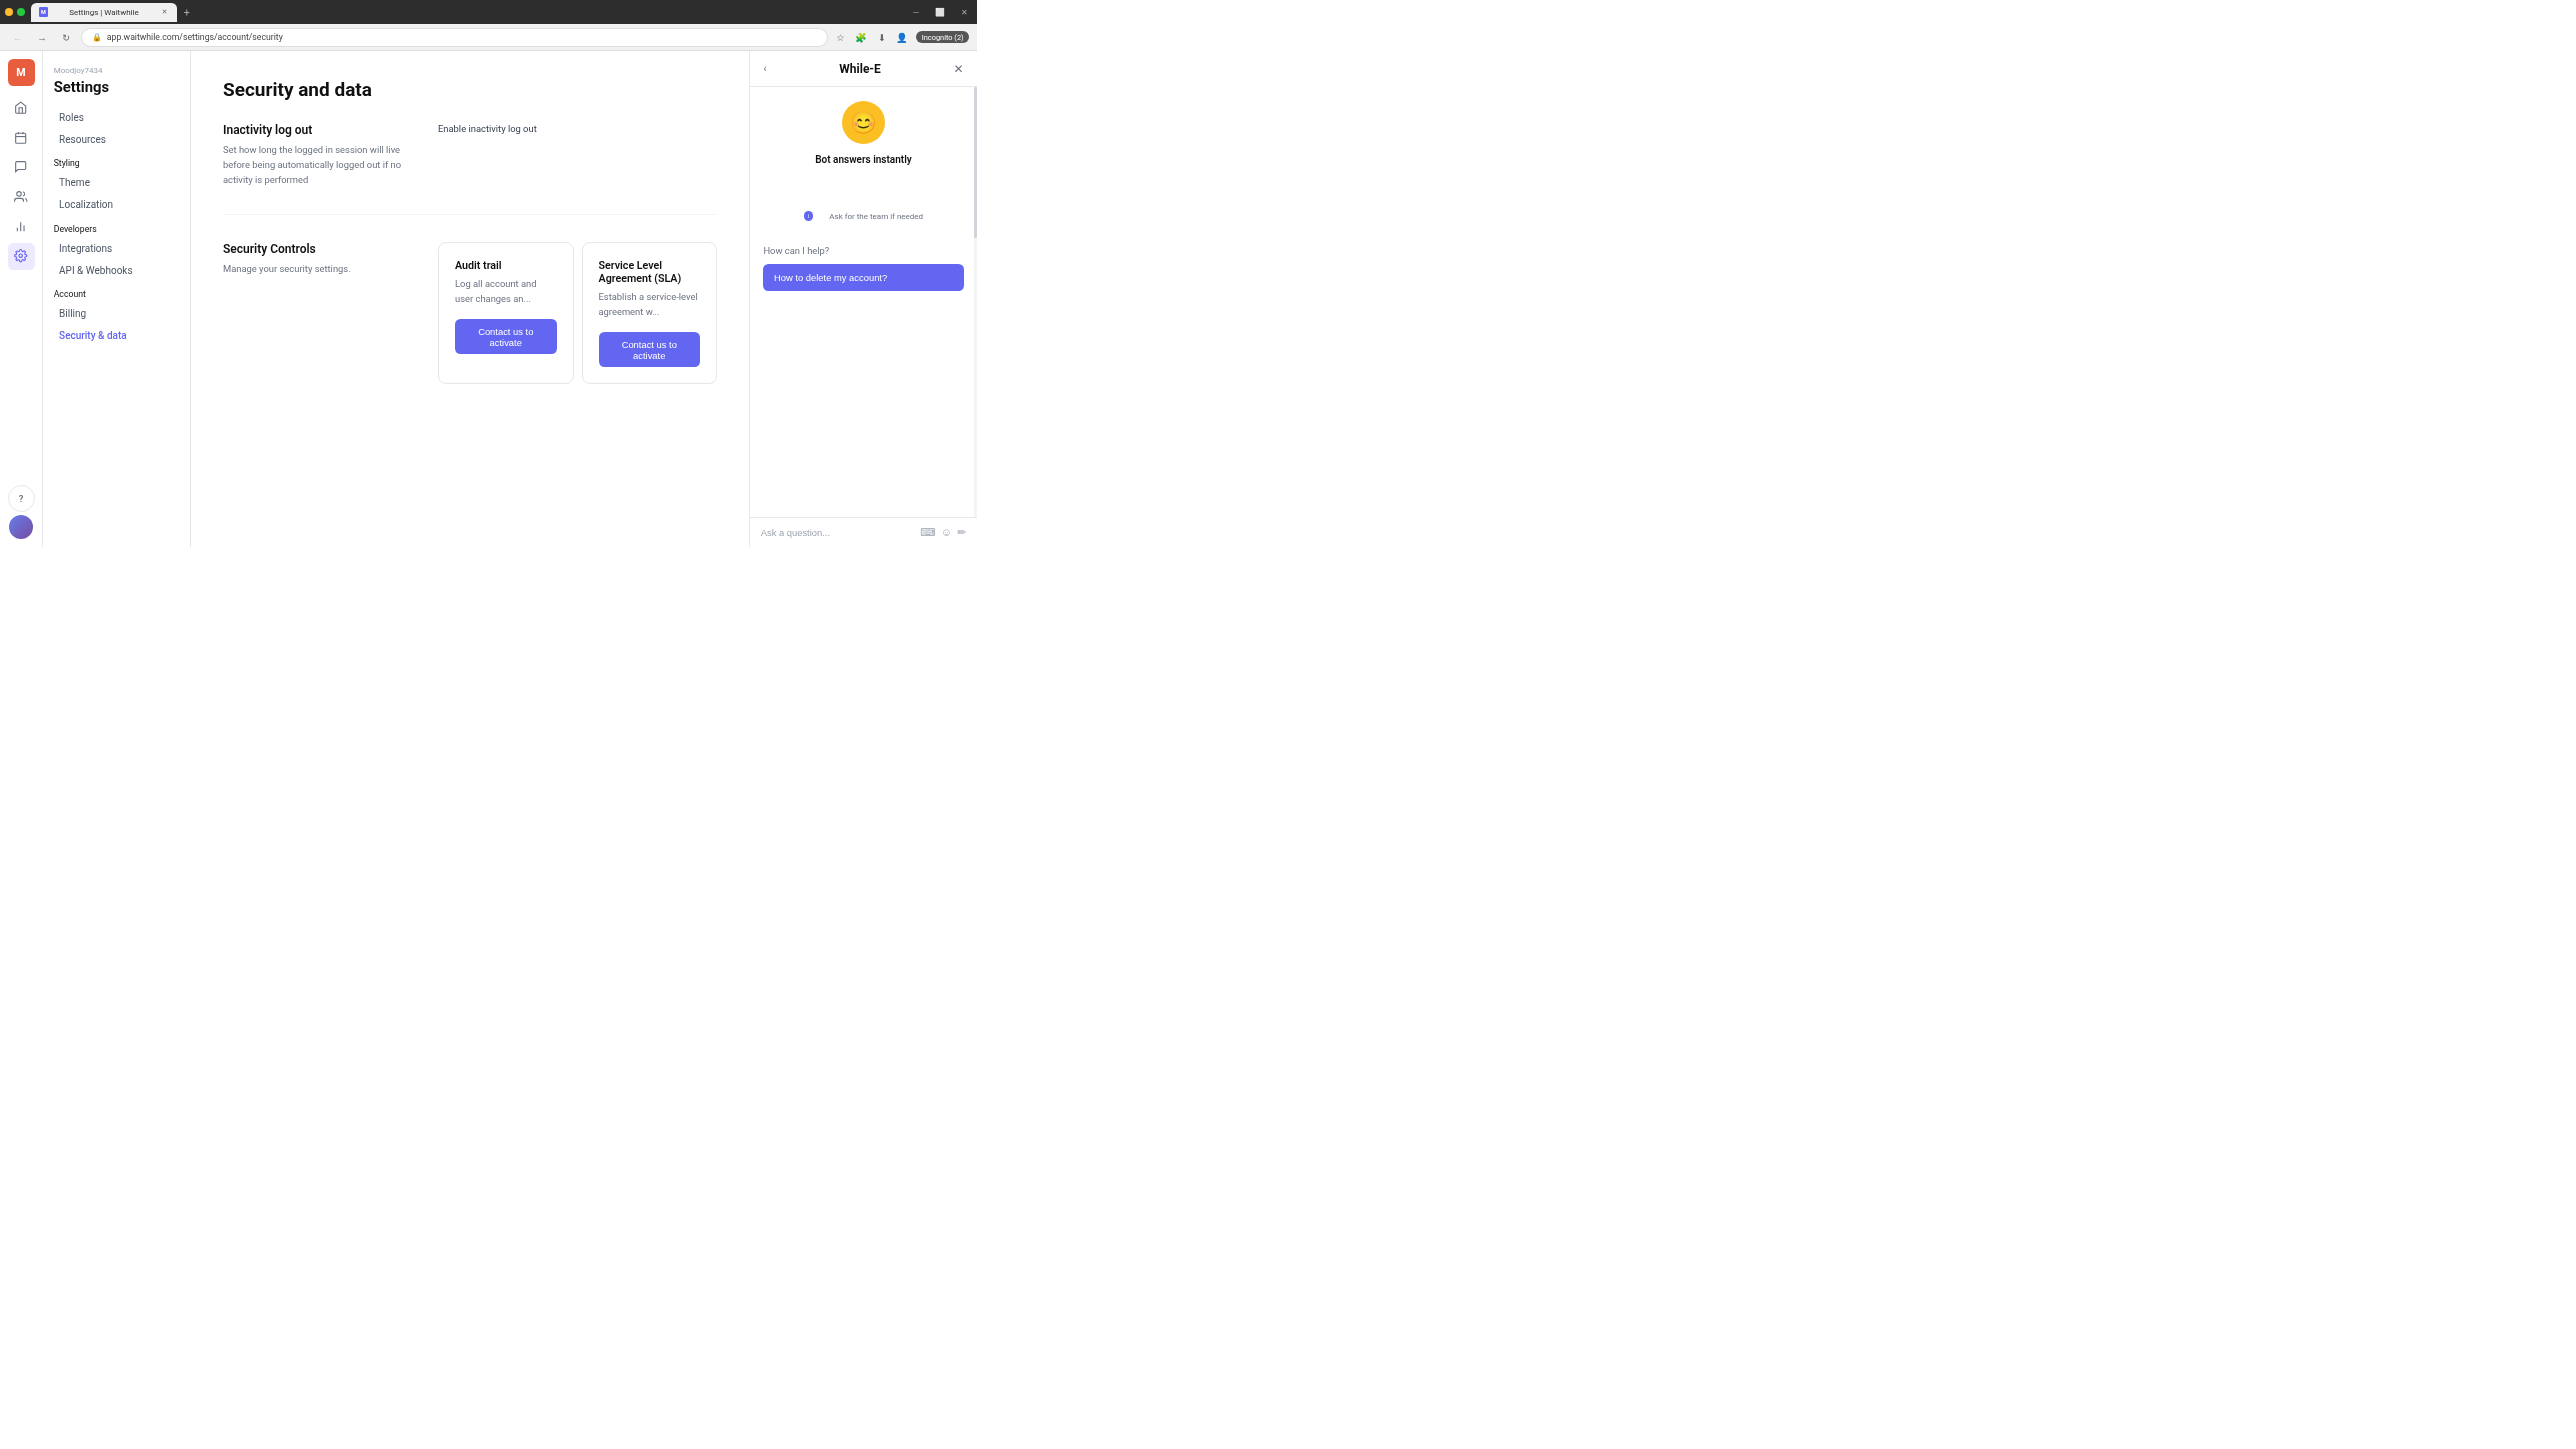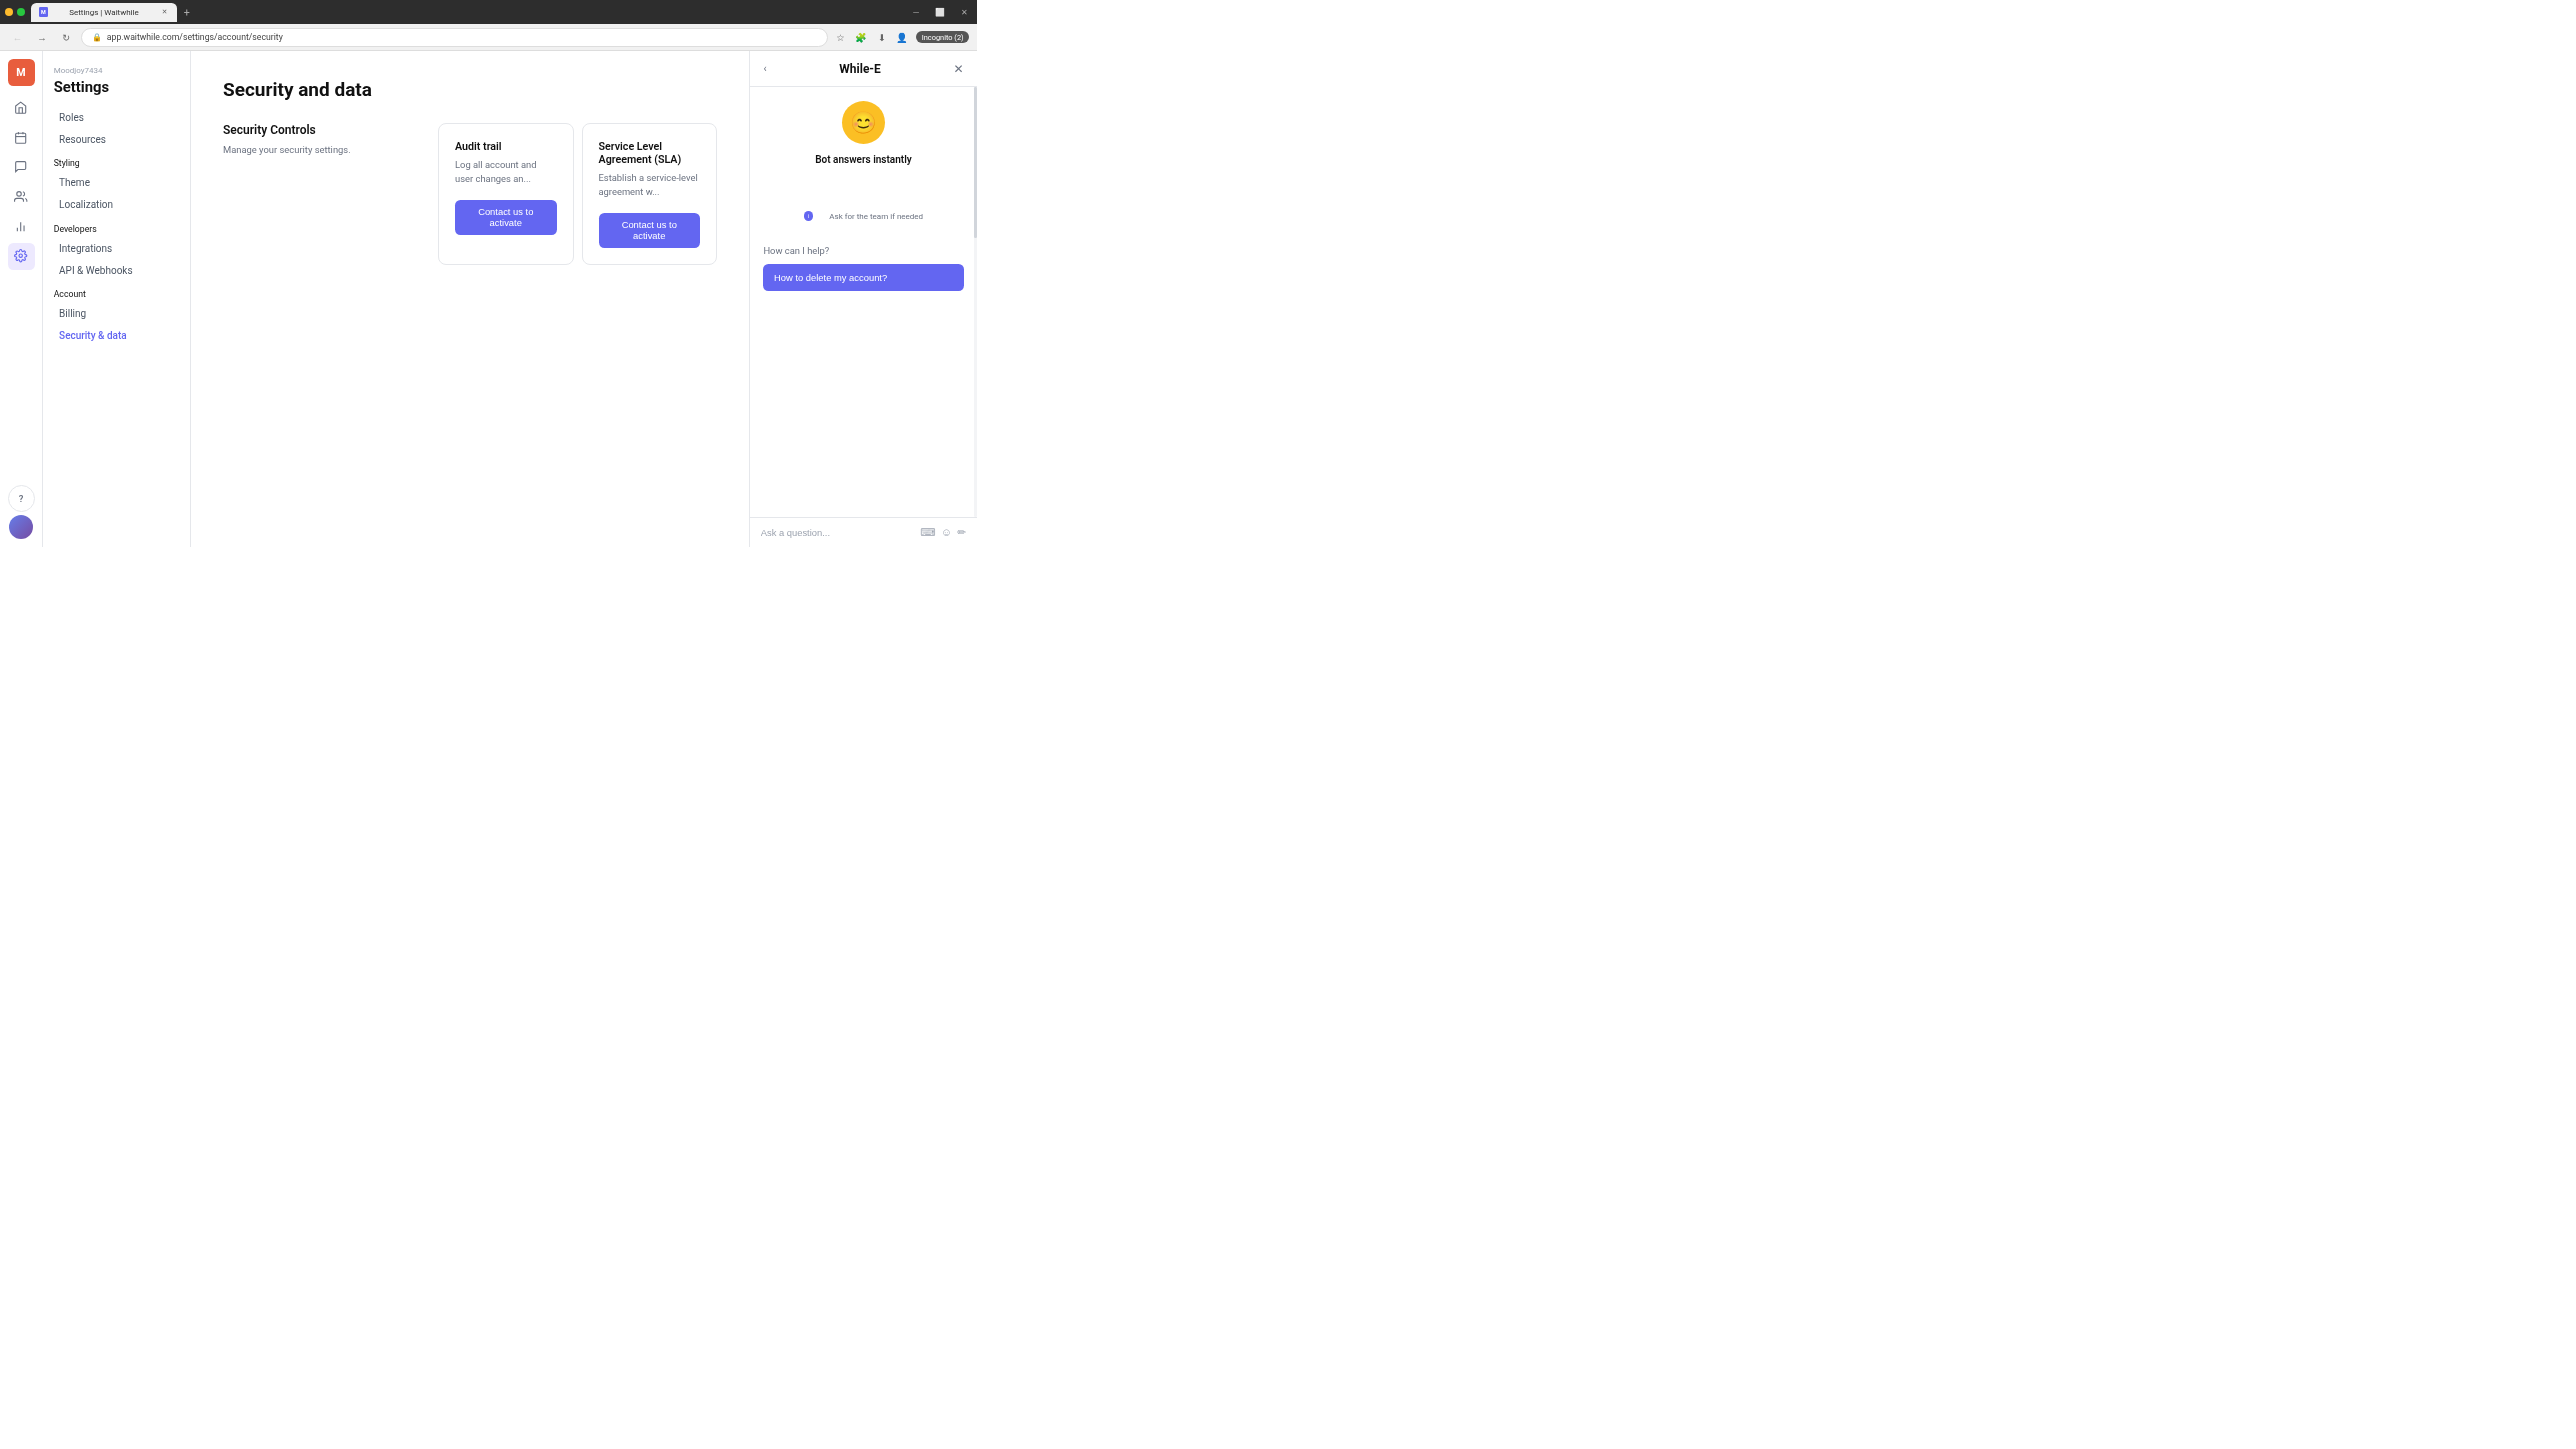--- a/index.html
+++ b/index.html
@@ -199,20 +199,31 @@
     <div class="settings-item">API &amp; Webhooks</div>
 
     <div class="settings-section-label">Account</div>
     <div class="settings-item">Billing</div>
     <div class="settings-item active" style="color:#6366f1;">Security &amp; data</div>
   </div>
 
   <div class="main-content">
     <div class="page-title">Security and data</div>
 
+    <div class="section-row">
+      <div class="section-left">
+        <div class="section-title">Inactivity log out</div>
+        <div class="section-desc">Set how long the logged in session will live before being automatically logged out if no activity is performed</div>
+      </div>
+      <div class="section-right">
+        <div class="toggle-row">
+          <span class="section-label-text">Enable inactivity log out</span>
+        </div>
+      </div>
+    </div>
 
     <div class="section-row" style="flex-direction:column;border-bottom:none;">
       <div style="display:flex;gap:27px;align-items:flex-start;">
         <div class="section-left">
           <div class="section-title">Security Controls</div>
           <div class="section-desc">Manage your security settings.</div>
         </div>
         <div class="section-right">
           <div class="security-cards">
 

